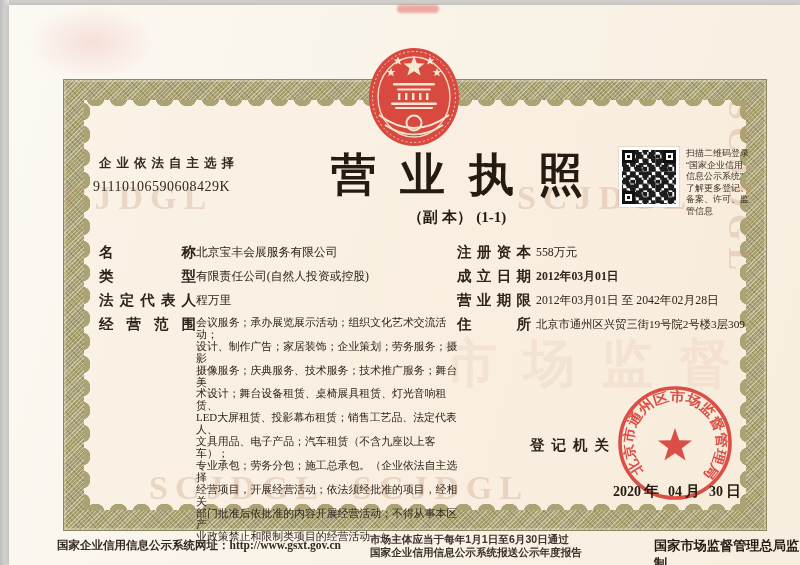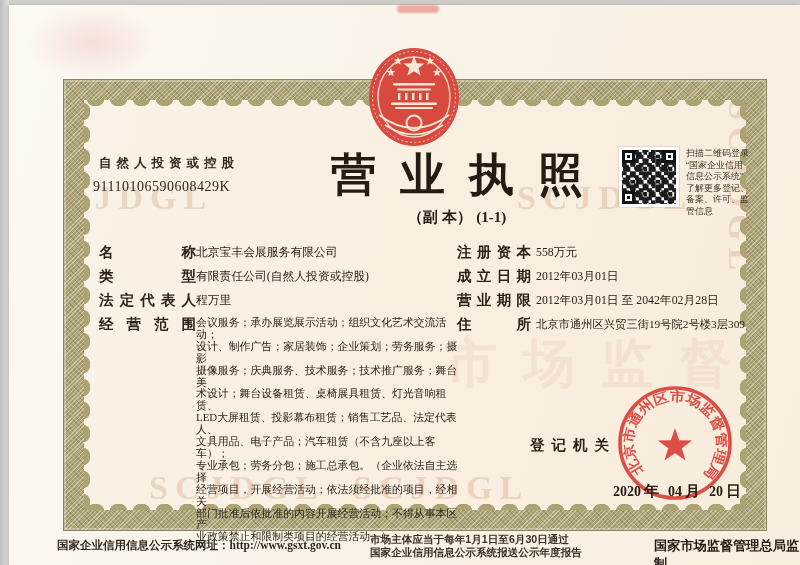--- a/index.html
+++ b/index.html
@@ -150,21 +150,21 @@
           <rect x="52" y="50" width="2.4" height="7"></rect>
         <rect x="59" y="50" width="2.4" height="7"></rect>
       </g>
       <rect x="24" y="59.5" width="46" height="2.4" rx="1.2" fill="#f6e8d3"></rect>
       <rect x="28" y="64" width="38" height="2" rx="1" fill="#f6e8d3"></rect>
       <circle cx="47" cy="80" r="7.5" fill="none" stroke="#f6e8d3" stroke-width="2"></circle>
       <path d="M12 72 Q47 98 82 72" fill="none" stroke="#f6e8d3" stroke-width="2"></path>
       <path d="M18 82 Q47 101 76 82" fill="none" stroke="#f6e8d3" stroke-width="1.6"></path>
     </svg>
 
-    <div class="credit-label">自然人投资或控股</div>
+    <div class="credit-label">企业依法自主选择</div>
     <div class="credit-code">91110106590608429K</div>
     <div class="title">营业执照</div>
     <div class="subtitle-row">
       <span>（副  本）</span>
       <span class="pageno">(1-1)</span>
     </div>
 
     <div class="qr">
       <div class="qr-noise"></div>
       <div class="qf qf-tl"></div>
@@ -192,41 +192,41 @@
 LED大屏租赁、投影幕布租赁；销售工艺品、法定代表人、
 文具用品、电子产品；汽车租赁（不含九座以上客车）；
 专业承包；劳务分包；施工总承包。（企业依法自主选择
 经营项目，开展经营活动；依法须经批准的项目，经相关
 部门批准后依批准的内容开展经营活动；不得从事本区产
 业政策禁止和限制类项目的经营活动。）。</span>
 
     <span class="lbl lbl-r" style="top:238px;">注册资本</span>
     <span class="val val-r" style="top:240px;">558万元</span>
     <span class="lbl lbl-r" style="top:262px;">成立日期</span>
-    <span class="val val-r" style="top:264px;">2012年03月01日</span>
+    <span class="val val-r" style="top:264px;font-weight:bold;">2012年03月01日</span>
     <span class="lbl lbl-r" style="top:286px;">营业期限</span>
     <span class="val val-r" style="top:288px;">2012年03月01日 至 2042年02月28日</span>
     <span class="lbl lbl-r" style="top:310px;">住所</span>
     <span class="val val-r" style="top:312px;width:235px;font-size:11.3px;">北京市通州区兴贸三街19号院2号楼3层309</span>
 
     <div class="reg-label">登记机关</div>
 
     <svg class="seal" viewBox="0 0 120 120">
       <defs>
         <path id="sealArc" d="M 28.8 88.1 A 42 42 0 1 1 91.2 88.1" fill="none"></path>
       </defs>
       <circle cx="60" cy="60" r="55" fill="none" stroke="#e04743" stroke-width="3.6"></circle>
       <polygon fill="#e04743" points="60,45 64.2,57.2 77.1,57.4 66.8,65.2 70.6,77.6 60,70.2 49.4,77.6 53.2,65.2 42.9,57.4 55.8,57.2"></polygon>
       <text font-size="13" font-weight="bold" fill="#e04743" font-family="Liberation Sans, sans-serif">
         <textPath href="#sealArc" startOffset="0" textLength="198" lengthAdjust="spacingAndGlyphs">北京市通州区市场监督管理局</textPath>
       </text>
     </svg>
 
     <div class="date-row">
-      <span class="d-num">2020</span><span class="d-unit">年</span><span class="d-num">04</span><span class="d-unit">月</span><span class="d-num">20</span><span class="d-unit" style="margin-right:0;">日</span>
+      <span class="d-num">2020</span><span class="d-unit">年</span><span class="d-num">04</span><span class="d-unit">月</span><span class="d-num">30</span><span class="d-unit" style="margin-right:0;">日</span>
     </div>
 
     <div class="f-left">
       <span class="f-lbl">国家企业信用信息公示系统网址：</span><span class="f-url">http://www.gsxt.gov.cn</span>
     </div>
     <div class="f-center">市场主体应当于每年1月1日至6月30日通过
 国家企业信用信息公示系统报送公示年度报告</div>
     <div class="f-right">国家市场监督管理总局监制</div>
 
   </div>

